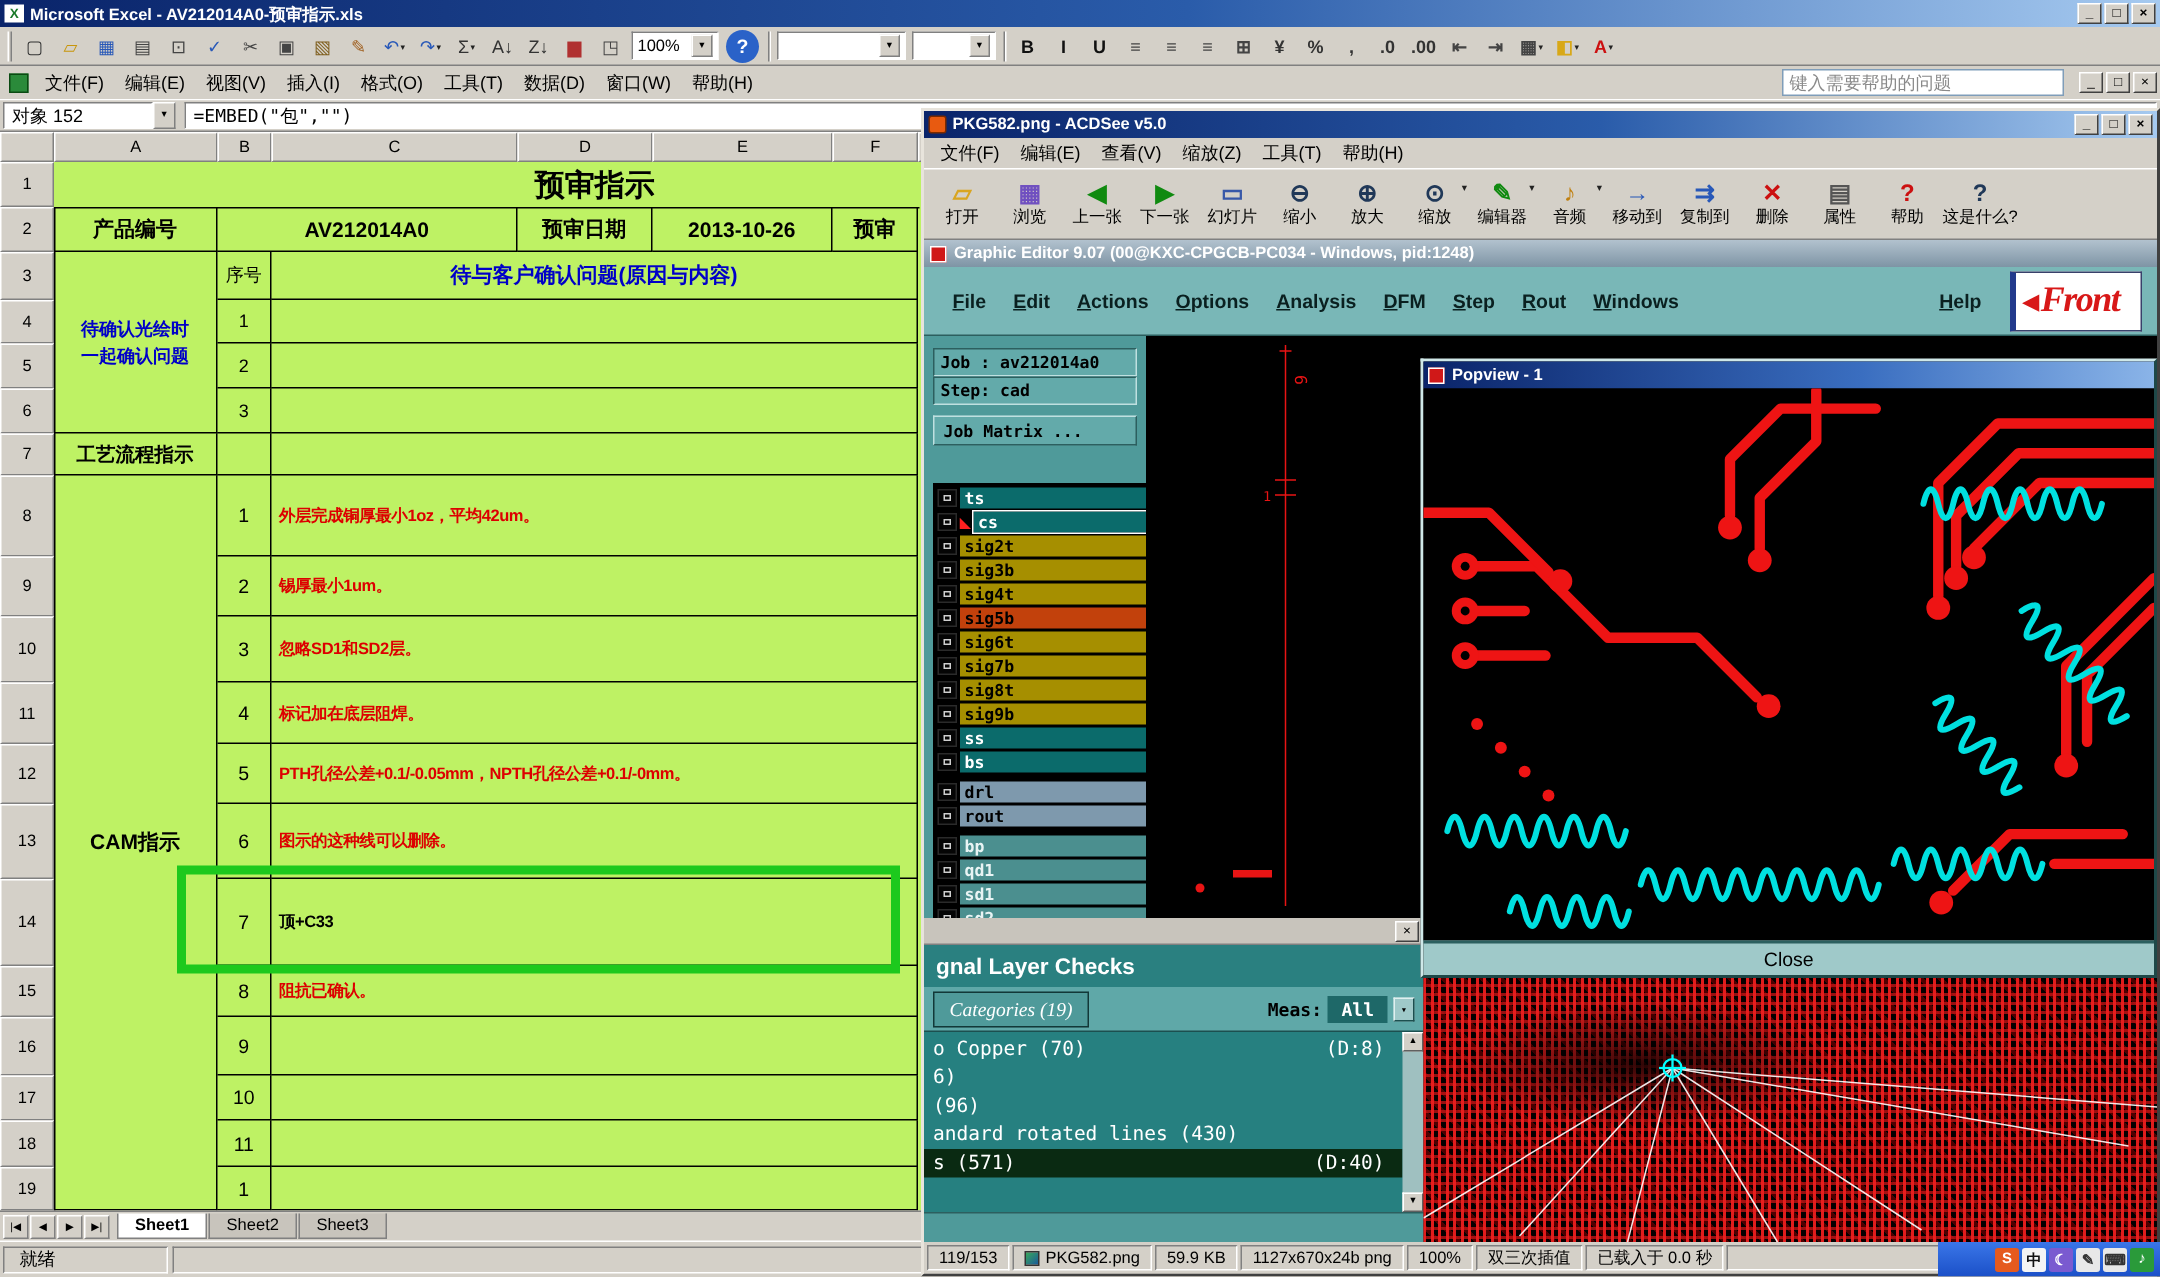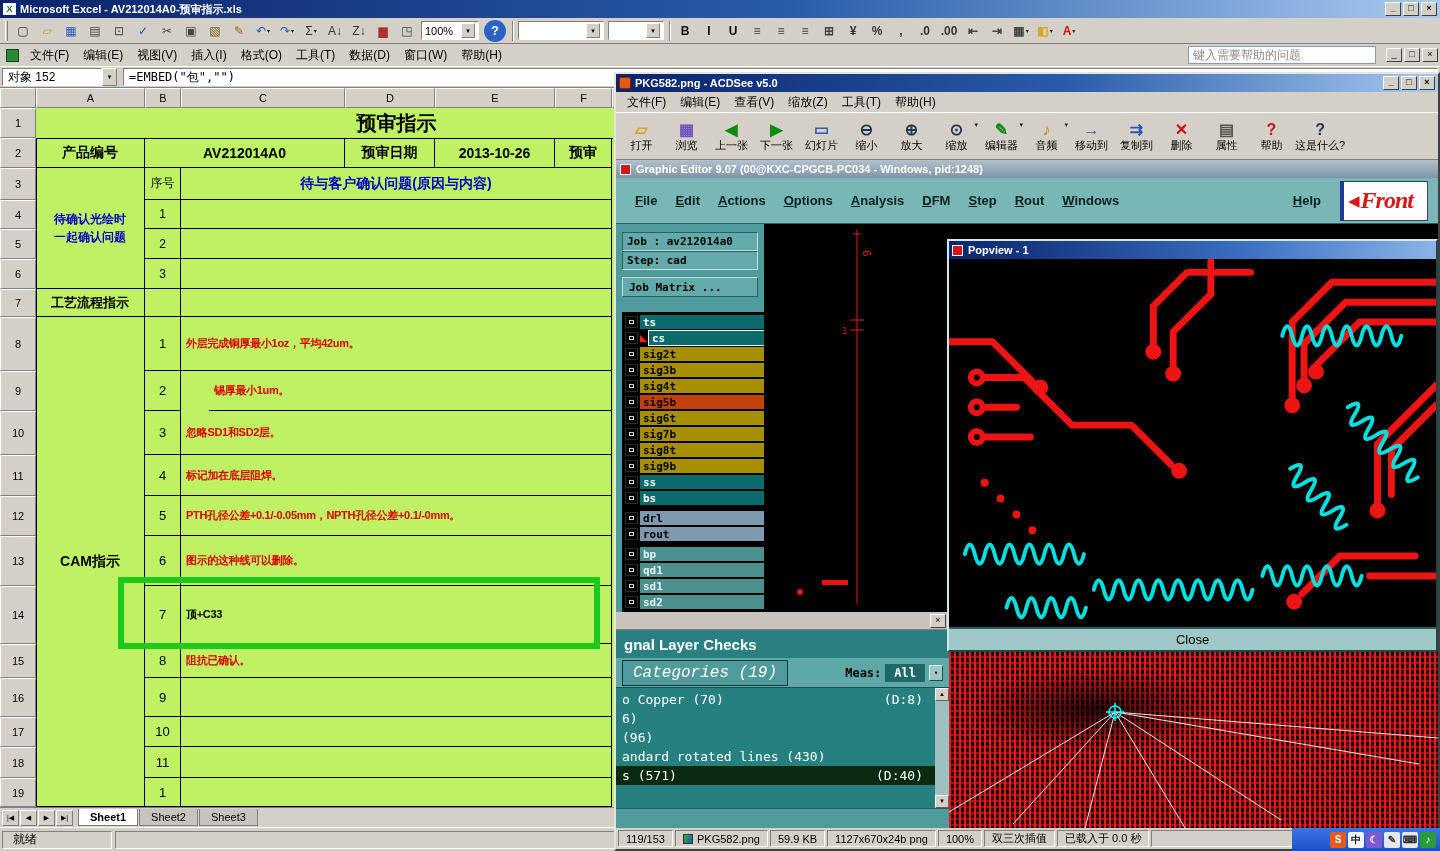--- a/index.html
+++ b/index.html
@@ -121,21 +121,21 @@
   .g-logo{width:88px;height:40px;background:#fff;border:1px solid #38406a;border-left:4px solid #223a8c;
     display:flex;align-items:center;padding-left:4px;overflow:hidden}
   .g-logo .arrow{color:#d81818;font-size:15px;margin-right:1px}
   .g-logo .word{color:#d81818;font-style:italic;font-weight:bold;font-size:24px;font-family:"Liberation Serif",serif;letter-spacing:-1px}
 
   .g-leftpanel{position:absolute;left:0;top:64px;width:148px;height:388px;background:#4f9a9a;padding:8px 6px 0 6px}
   .g-box{height:19px;background:#63aaaa;border:1px solid;border-color:#2c5f5f #bfe0e0 #bfe0e0 #2c5f5f;
     display:flex;align-items:center;padding:0 4px;font-family:"DejaVu Sans Mono",monospace;font-size:11px;font-weight:bold;color:#000}
   .g-matrix{margin-top:7px;height:20px;background:#63aaaa;border:1px solid;border-color:#bfe0e0 #2c5f5f #2c5f5f #bfe0e0;
     display:flex;align-items:center;padding:0 6px;font-family:"DejaVu Sans Mono",monospace;font-size:11px;font-weight:bold;color:#000}
-  .g-layers{margin-top:15px;width:163px;background:#000;border:1px solid #000;padding:1px}
+  .g-layers{margin-top:25px;width:163px;background:#000;border:1px solid #000;padding:1px}
   .gl-row{height:16px;display:flex;align-items:center;background:#000}
   .gl-row.gap{margin-top:4px}
   .gl-sw{width:13px;height:12px;background:#050505;border:1px solid #2a2a2a;margin:0 1px;position:relative}
   .gl-sw::after{content:"";position:absolute;inset:3px;border:1px solid #cfcfcf}
   .gl-marker{color:#ff2020;font-size:9px;font-weight:bold;width:9px;text-align:center}
   .gl-name{flex:1;height:14px;margin:1px 1px 1px 1px;display:flex;align-items:center;padding-left:3px;
     font-family:"DejaVu Sans Mono",monospace;font-size:11px;font-weight:bold}
   .gl-row.sel .gl-name{outline:1px solid #fff}
   .gl-arrow{width:11px;font-size:8px;color:#ffd24a;text-align:center}
 
@@ -147,22 +147,22 @@
   .pv-icon{width:11px;height:11px;background:#d01818;border:1px solid #fff;margin-right:5px}
   .pv-canvas{width:487px;height:368px;background:#000}
   .pv-closebar{height:23px;background:#9fc9c9;border-top:2px solid #2c5f5f;display:flex;align-items:center;justify-content:center;
     font-size:13px;color:#000}
 
   .g-checks{position:absolute;left:0;top:452px;width:333px;height:196px;background:#2a8080}
   .ck-strip{height:18px;background:#c8c4bc;display:flex;align-items:center;justify-content:flex-end;padding:0 3px;border-bottom:1px solid #808080}
   .ck-header{height:28px;background:#2a8080;display:flex;align-items:center;padding-left:8px;
     color:#fff;font-size:15px;font-weight:bold}
   .ck-controls{height:30px;background:#5fa8a8;display:flex;align-items:center;padding:0 6px;border-bottom:1px solid #1c4f4f}
-  .ck-cat{background:#4f9a9a;border:1px solid #123838;color:#fff;font-style:italic;font-family:Liberation Mono, monospace;
-    font-size:16px;padding:3px 10px}
+  .ck-cat{background:#4f9a9a;border:1px solid #123838;color:#fff;font-style:italic;font-family:Liberation Serif, serif;
+    font-size:13px;padding:3px 10px}
   .ck-meas{margin-left:auto;display:flex;align-items:center;gap:4px;font-family:"DejaVu Sans Mono",monospace;font-size:12px;font-weight:bold}
   .ck-meas-val{background:#1e6868;color:#fff;padding:2px 9px}
   .ck-meas-dd{width:14px;height:16px;background:#9fc9c9;border:1px solid;border-color:#e0f0f0 #1c4f4f #1c4f4f #e0f0f0;
     font-size:7px;text-align:center;line-height:14px}
   .ck-list{position:absolute;left:0;top:76px;right:14px;bottom:0;background:#268080;padding-top:2px}
   .ck-row{height:19px;display:flex;align-items:center;padding-left:6px;color:#fff;
     font-family:"DejaVu Sans Mono",monospace;font-size:13px}
   .ck-row.sel{background:#0a2a12}
   .ck-d{margin-left:auto;margin-right:12px}
   .ck-scroll{position:absolute;right:0;top:76px;bottom:0;width:14px;background:#9fc0c0;display:flex;flex-direction:column;justify-content:space-between}
@@ -462,21 +462,21 @@
         <div class="cell bold" style="left:0;top:209px;width:109px;height:490px;font-size:14px">CAM指示</div>
 
         <div class="xl-items">
 
         <div class="xl-item-row">
             <div class="xl-item-no">1</div>
             <div class="xl-item-text" style="color: rgb(221, 0, 0);">外层完成铜厚最小1oz，平均42um。</div>
           </div>
             <div class="xl-item-row">
             <div class="xl-item-no">2</div>
-            <div class="xl-item-text" style="color: rgb(221, 0, 0); margin-left: 28px;">锡厚最小1um。</div>
+            <div class="xl-item-text" style="color: rgb(221, 0, 0);">锡厚最小1um。</div>
           </div>
             <div class="xl-item-row">
             <div class="xl-item-no">3</div>
             <div class="xl-item-text" style="color: rgb(221, 0, 0);">忽略SD1和SD2层。</div>
           </div>
             <div class="xl-item-row">
             <div class="xl-item-no">4</div>
             <div class="xl-item-text" style="color: rgb(221, 0, 0);">标记加在底层阻焊。</div>
           </div>
             <div class="xl-item-row">

